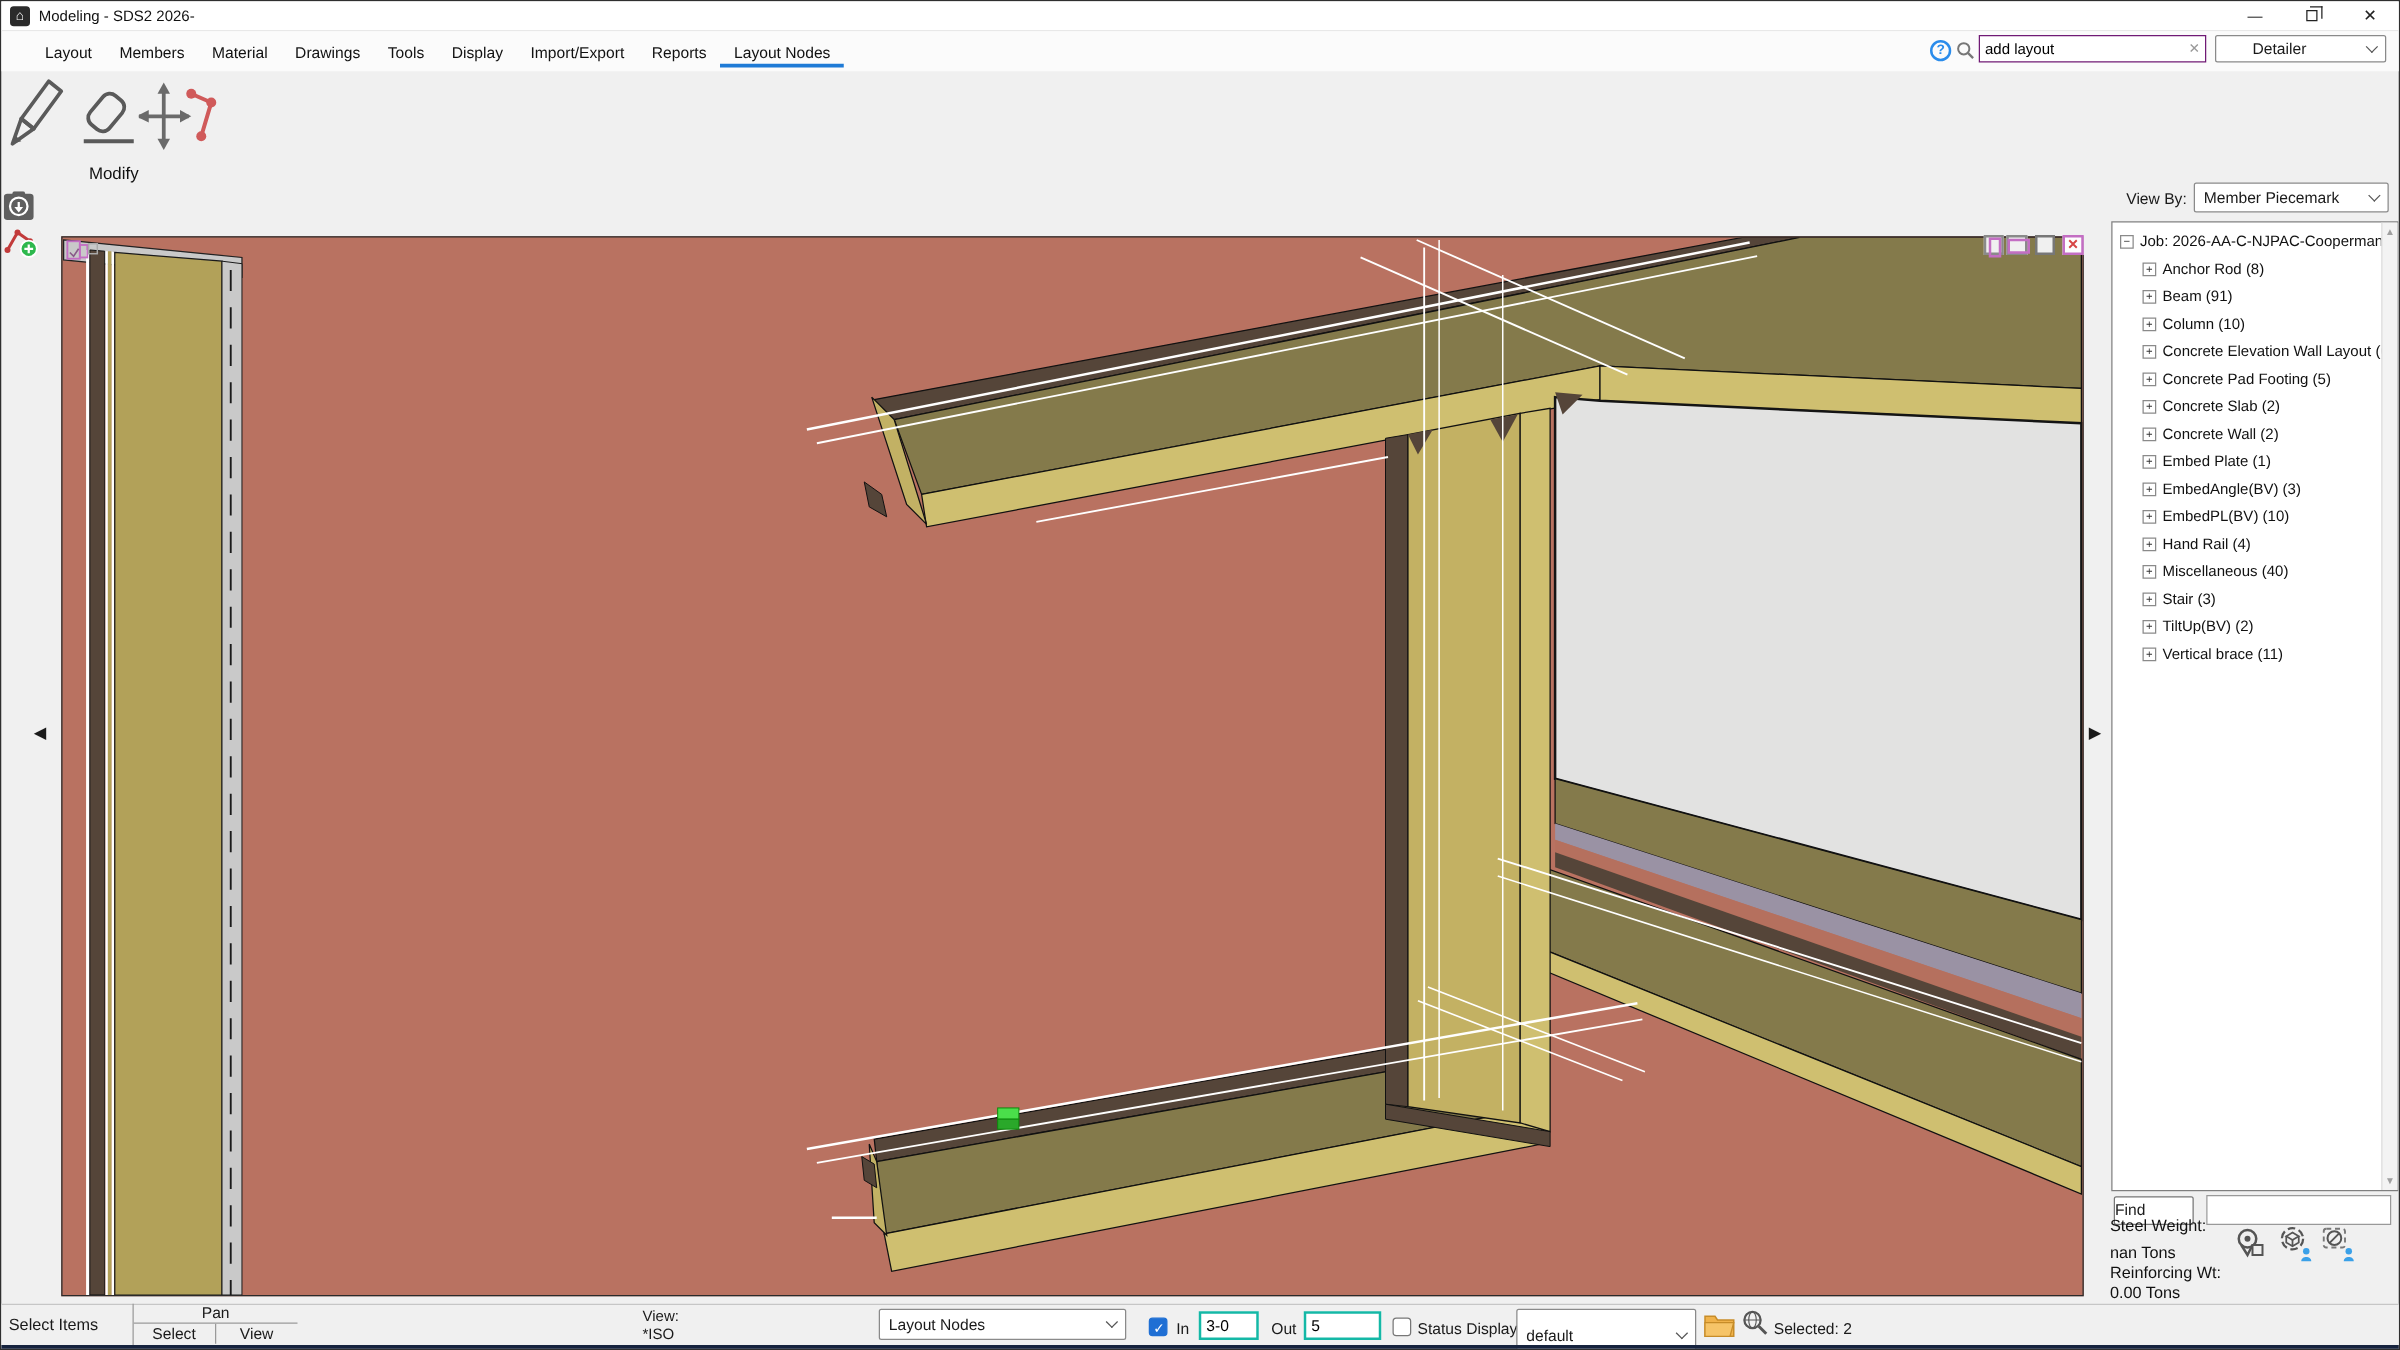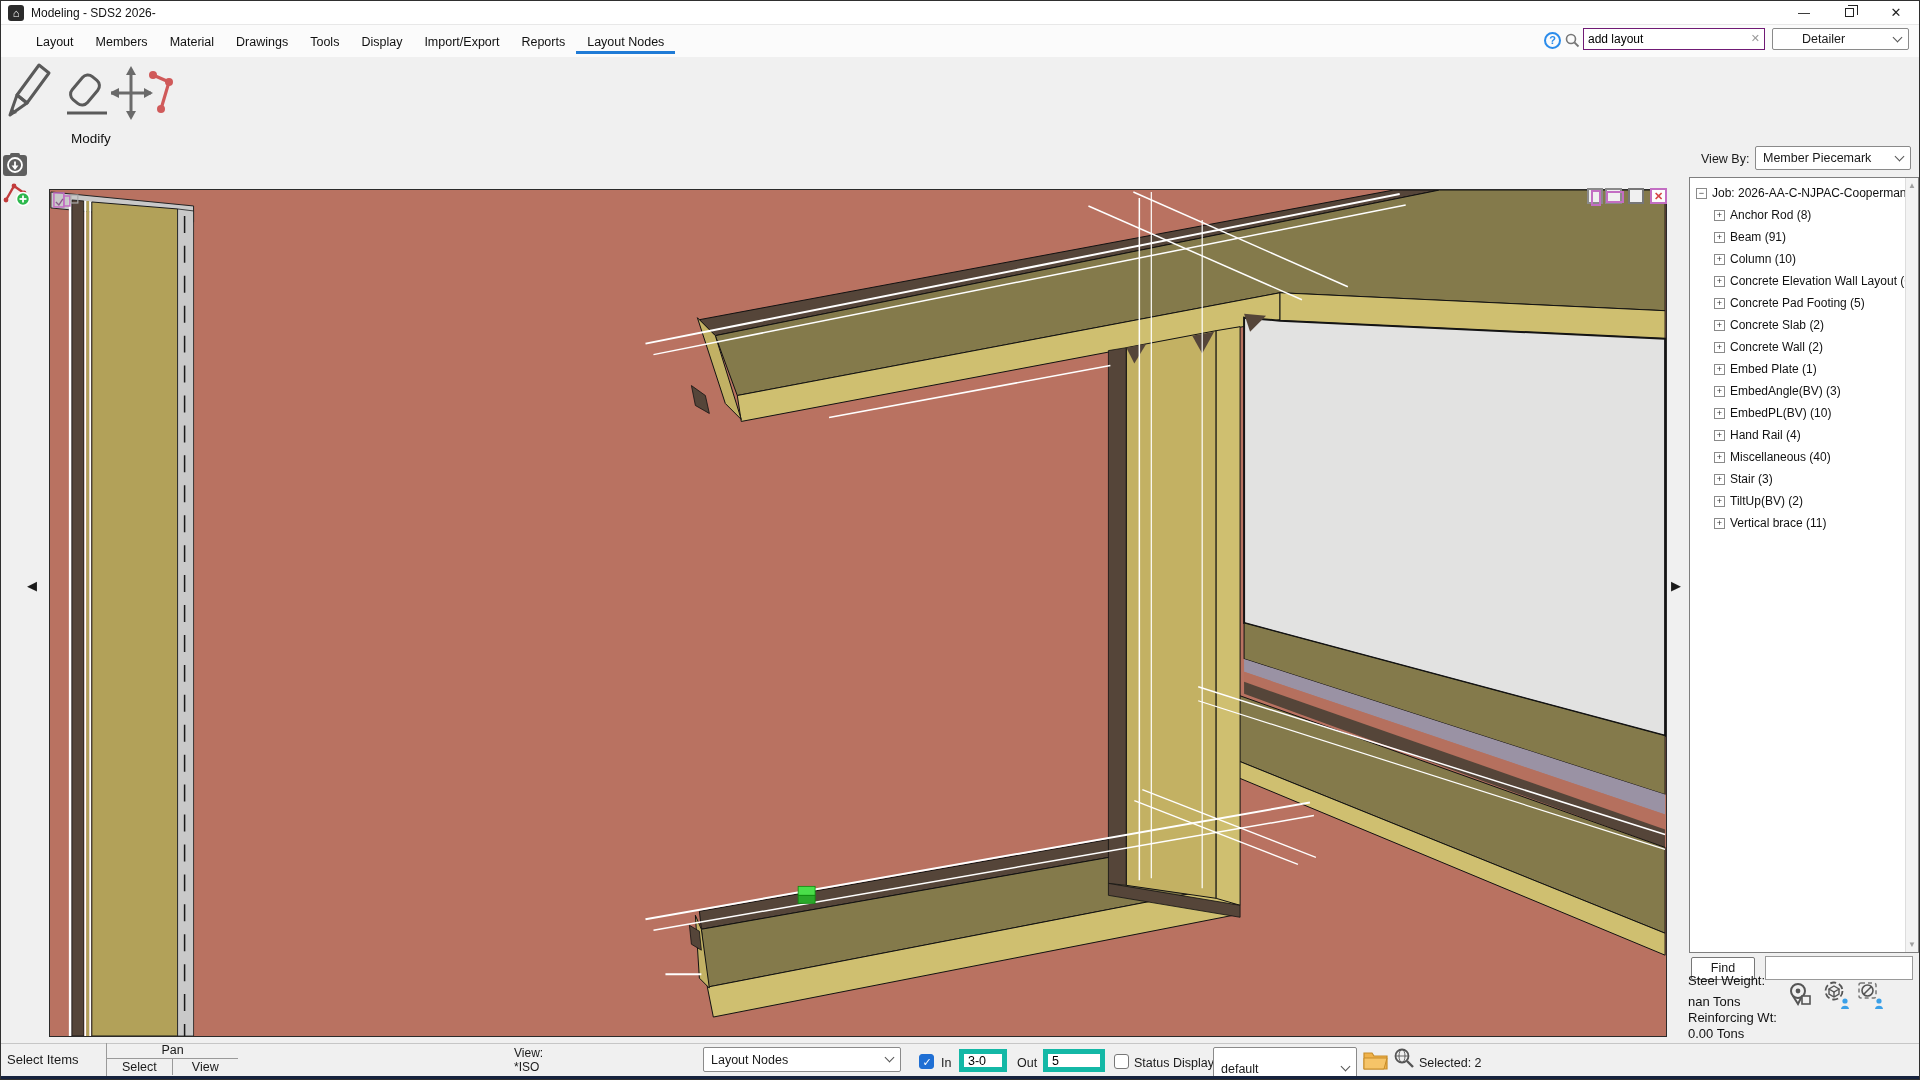--- a/index.html
+++ b/index.html
@@ -62,21 +62,21 @@
   .tree-row { position:relative; height:22px; display:flex; align-items:center; white-space:nowrap; overflow:hidden; }
   .tree-row .pm { flex:none; width:11px; height:11px; border:1px solid #8a8a8a; background:#fff; font-size:9px;
                   line-height:9px; text-align:center; color:#333; margin-right:5px; }
   .tree-row .lbl { font-size:12px; color:#111; }
   #tree-root-row { padding-left:6px; margin-top:4px; }
   .tree-item { padding-left:24px; }
   #tree-scroll { position:absolute; right:0; top:0; width:13px; height:100%; background:#f3f3f3; border-left:1px solid #ddd; }
   .scroll-arrow { position:absolute; left:2px; font-size:8px; color:#a0a0a0; }
 
   #find-btn { left:1690px; top:956px; width:64px; height:23px; background:#fff; border:1px solid #777; border-radius:2px;
-              font-size:12.5px; text-align:center; line-height:21px; }
+              font-size:12.5px; text-align:left; line-height:21px; }
   #find-input { left:1764px; top:955px; width:148px; height:24px; background:#fff; border:1px solid #999; }
   .wt { left:1687px; font-size:13px; color:#111; }
   #steel-label { top:972px; } #steel-value { top:993px; }
   #reinf-label { top:1009px; } #reinf-value { top:1025px; }
   .tray { top:980px; }
 
   
   #statusbar { left:0; top:1042px; width:1920px; height:33px; background:#f0f0f0; border-top:1px solid #c6c6c6; }
   #mode-label { left:6px; top:1051px; font-size:13px; }
   #mouse-hints { left:105px; top:1042px; width:132px; height:33px; border-left:1px solid #9a9a9a; font-size:12.5px; }
@@ -88,21 +88,21 @@
   #view-block { left:513px; top:1046px; }
   #elev-block { left:608px; top:1078px; }
   #depth-dd { left:702px; top:1046px; width:198px; height:25px; }
   .cb { top:1053px; width:15px; height:15px; border:1px solid #777; background:#fff; border-radius:3px; }
   .cb.checked { background:var(--cb-blue); border-color:var(--cb-blue); }
   .cb.checked::after { content:"✓"; position:absolute; left:2.5px; top:0.5px; color:#fff; font-size:11px; }
   #cb-in { left:918px; } #cb-sd { left:1113px; }
   #in-label { left:940px; top:1055px; font-size:12.5px; }
   #out-label { left:1016px; top:1055px; font-size:12.5px; }
   #sd-label { left:1133px; top:1055px; font-size:12.5px; }
-  .txt { position:absolute; background:#fff; border:5px solid #14b8a6; font-size:12.5px; font-family:inherit; padding:0 4px; outline:none; }
+  .txt { position:absolute; background:#fff; border:2px solid #14b8a6; font-size:12.5px; font-family:inherit; padding:0 4px; outline:none; }
   #in-input { left:958px; top:1048px; width:48px; height:23px; }
   #out-input { left:1042px; top:1048px; width:62px; height:23px; }
   #display-dd { left:1212px; top:1046px; width:144px; height:43px; }
   #folder-icon { left:1362px; top:1048px; }
   #selmag-icon { left:1392px; top:1046px; }
   #selected-label { left:1418px; top:1055px; font-size:12.5px; }
   #navy-strip { left:0; top:1075px; width:1920px; height:5px; background:#16233e; }
 </style>
 <style>.c-olive{fill:#847a4b} .c-tan{fill:#cfbf70} .c-tan2{fill:#c2b164}
 .c-shadow{fill:#554539} .c-khaki{fill:#b2a159} .c-gray{fill:#c9c9c9}

